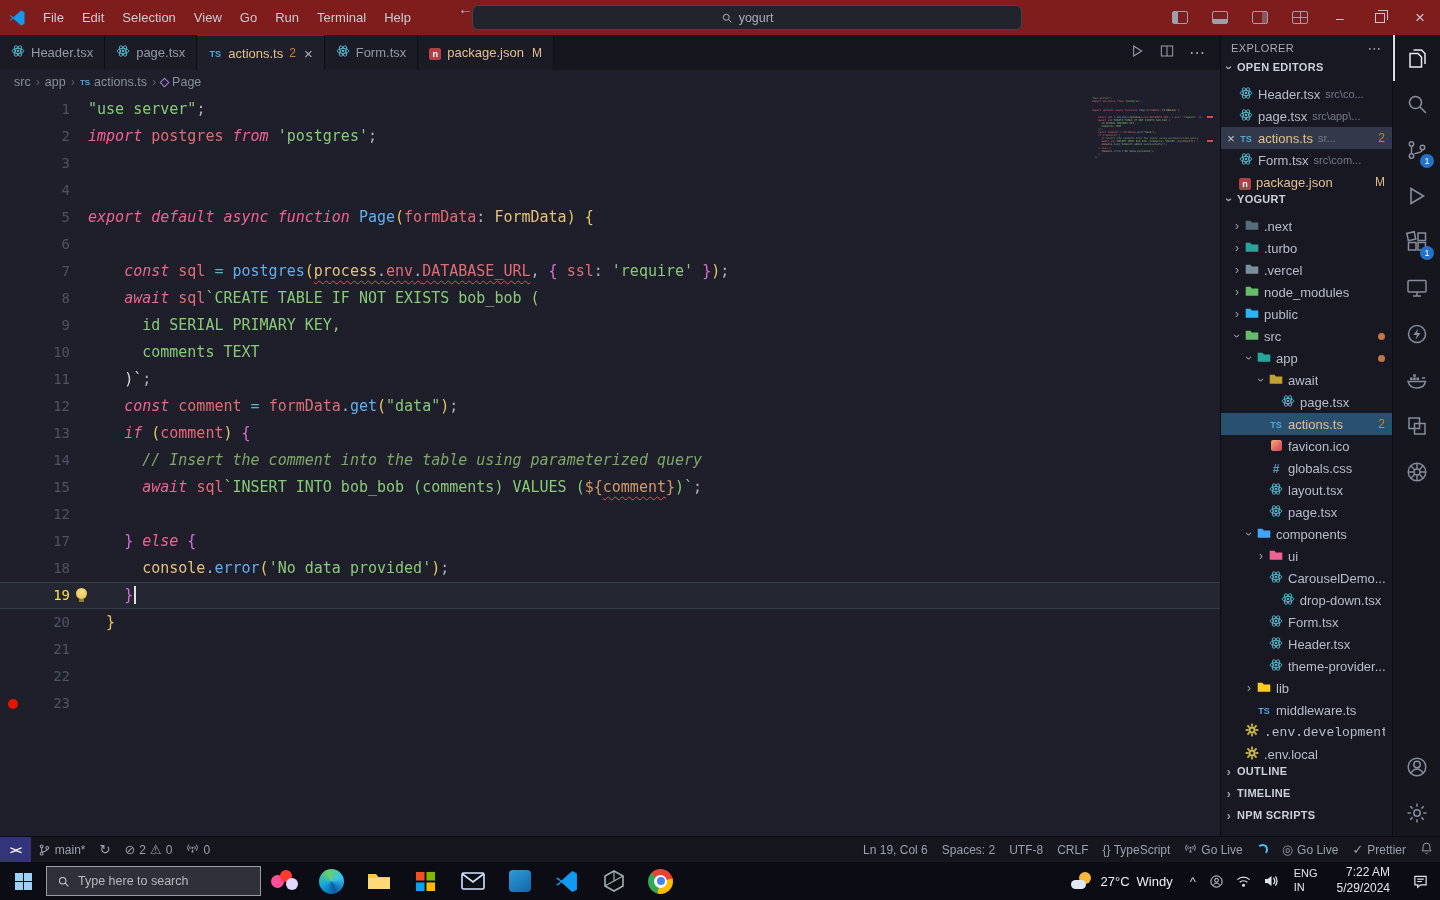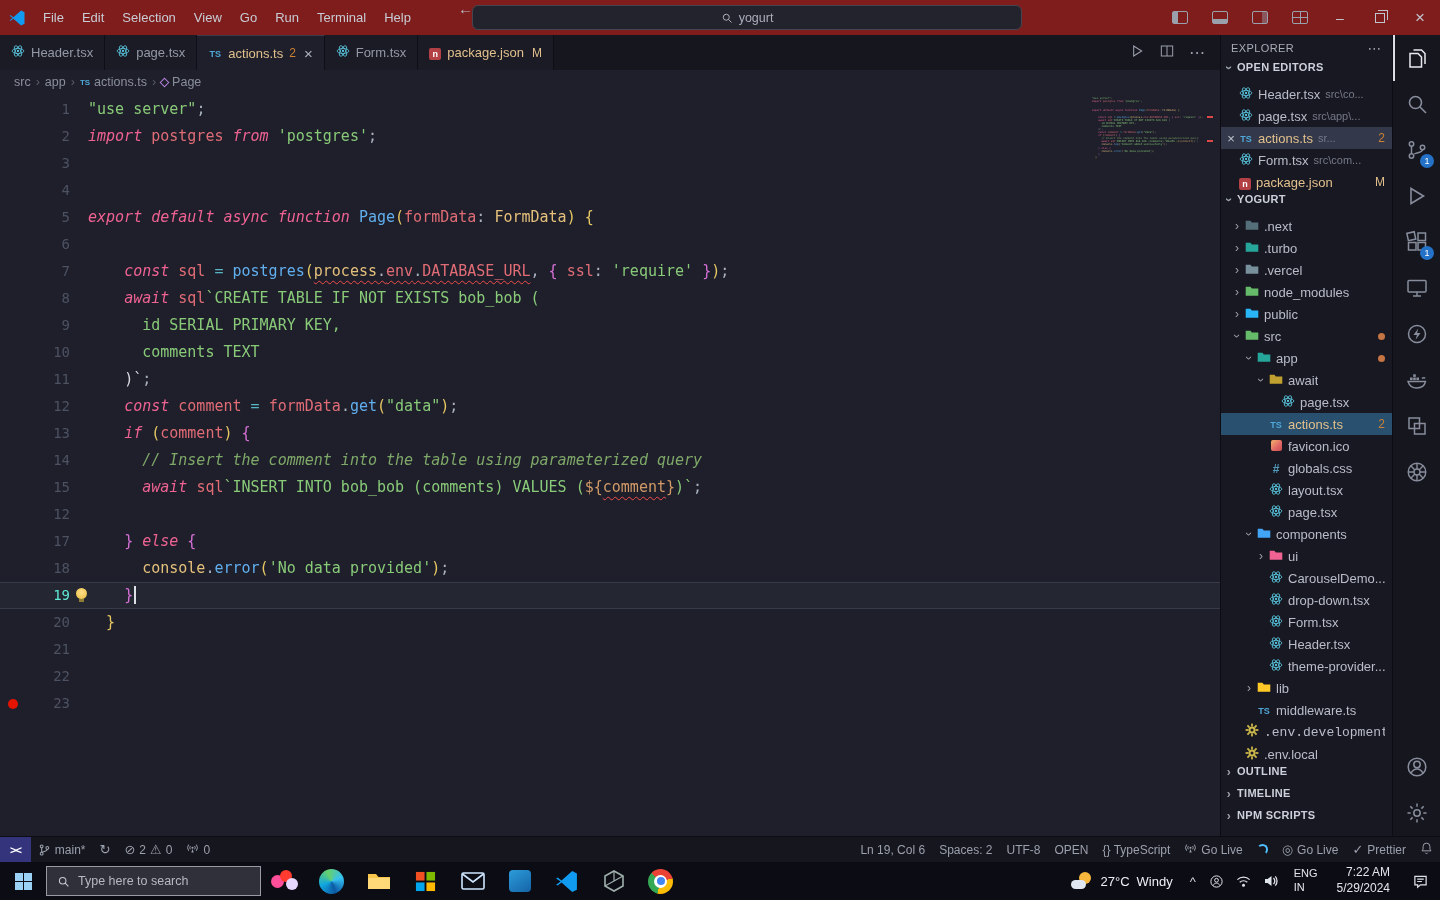--- a/index.html
+++ b/index.html
@@ -56,21 +56,21 @@
   .mini-ts{font-size:8px;font-weight:700;color:#4fa8d8;}
   .sym-ico{width:7px;height:7px;border:1.6px solid #b180d7;transform:rotate(45deg);display:inline-block;}
 
   
   .editor{flex:1;position:relative;background:#1e1f2b;font-family:"DejaVu Sans Mono","Liberation Mono",monospace;overflow:hidden;padding-top:2px;}
   .code-row{display:flex;height:27px;position:relative;}
   .code-row.active{background:rgba(125,135,160,.07);box-shadow:inset 0 1px 0 rgba(140,150,175,.18),inset 0 -1px 0 rgba(140,150,175,.18);}
   .glyph{width:26px;flex:none;display:flex;align-items:center;justify-content:center;}
   .bp{width:10px;height:10px;border-radius:50%;background:#e51400;}
   .lnum{width:44px;flex:none;text-align:right;color:#4d5263;font-size:14px;line-height:27px;}
-  .code-row.active .lnum{color:#5eead4;}
+  .code-row.active .lnum{color:#fde047;}
   .lcontent{white-space:pre;padding-left:18px;line-height:27px;font-size:15px;color:#d7dae0;}
   .tk.p{color:#abb2bf;} .tk.k{color:#ef6292;font-style:italic;} .tk.s{color:#89ca78;}
   .tk.f{color:#61afef;} .tk.v{color:#e06c75;} .tk.t{color:#e5c07b;} .tk.o{color:#56b6c2;}
   .tk.c{color:#7fa868;font-style:italic;} .tk.n{color:#d19a66;} .tk.w{color:#d7dae0;}
   .tk.b1{color:#e5c763;} .tk.b2{color:#d670d6;}
   .tk.e{text-decoration:underline wavy #f14c4c 1px;text-underline-offset:3.5px;}
   .caret{display:inline-block;width:2px;height:18px;background:#dde0e7;vertical-align:-4px;margin-left:1px;}
   .bulb{width:11px;height:11px;background:radial-gradient(circle at 50% 40%,#ffe08a,#e8b93e);border-radius:50%;position:absolute;left:76px;top:6px;}
   .bulb:after{content:"";position:absolute;left:3px;bottom:-3px;width:5px;height:3px;background:#8f7d35;}
   .minimap{position:absolute;top:3px;right:16px;width:112px;font-size:2.6px;line-height:3.1px;opacity:.9;pointer-events:none;}
@@ -622,21 +622,21 @@
             <span style="margin-left: 16px;"><svg class="fi" viewBox="0 0 24 24">
                 <g fill="none" stroke="#58c4dc" stroke-width="1.4">
                   <ellipse cx="12" cy="12" rx="10" ry="4.4"></ellipse>
                   <ellipse cx="12" cy="12" rx="10" ry="4.4" transform="rotate(60 12 12)"></ellipse>
                   <ellipse cx="12" cy="12" rx="10" ry="4.4" transform="rotate(120 12 12)"></ellipse>
                 </g>
                 <circle cx="12" cy="12" r="2" fill="#58c4dc"></circle>
               </svg></span>
             <span class="lbl">CarouselDemo....</span>
           </div>
-          <div class="sb-row" style="padding-left: 32px;">
+          <div class="sb-row" style="padding-left: 40px; justify-content: center;">
             <span style="margin-left: 16px;"><svg class="fi" viewBox="0 0 24 24">
                 <g fill="none" stroke="#58c4dc" stroke-width="1.4">
                   <ellipse cx="12" cy="12" rx="10" ry="4.4"></ellipse>
                   <ellipse cx="12" cy="12" rx="10" ry="4.4" transform="rotate(60 12 12)"></ellipse>
                   <ellipse cx="12" cy="12" rx="10" ry="4.4" transform="rotate(120 12 12)"></ellipse>
                 </g>
                 <circle cx="12" cy="12" r="2" fill="#58c4dc"></circle>
               </svg></span>
             <span class="lbl">drop-down.tsx</span>
           </div>
@@ -878,21 +878,21 @@
         <div class="st-item">
           <span>Ln 19, Col 6</span>
         </div>
         <div class="st-item">
           <span>Spaces: 2</span>
         </div>
         <div class="st-item">
           <span>UTF-8</span>
         </div>
         <div class="st-item">
-          <span>OPEN</span>
+          <span>CRLF</span>
         </div>
         <div class="st-item">
           <span>{} TypeScript</span>
         </div>
         <div class="st-item">
           <span><svg width="13" height="13" viewBox="0 0 16 16">
               <g fill="none" stroke="currentColor" stroke-width="1.2">
                 <path d="M3.2 3.2a6.8 6.8 0 0 0 0 7.6M12.8 3.2a6.8 6.8 0 0 1 0 7.6M5.3 5a3.6 3.6 0 0 0 0 4M10.7 5a3.6 3.6 0 0 1 0 4"></path>
               </g>
               <circle cx="8" cy="7" r="1.3" fill="currentColor"></circle>

